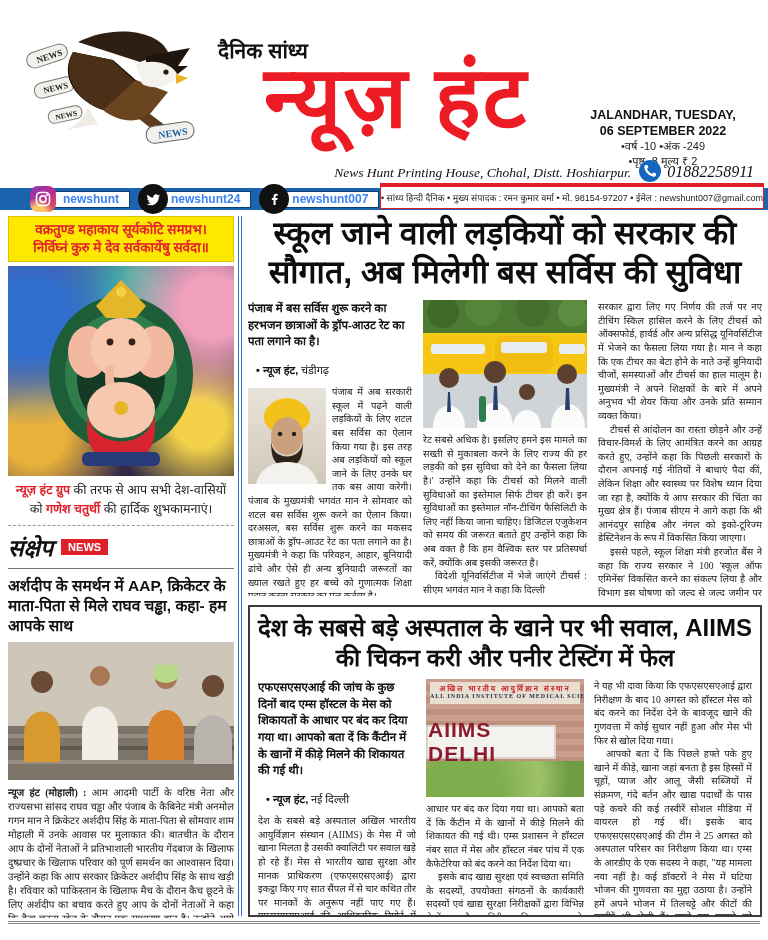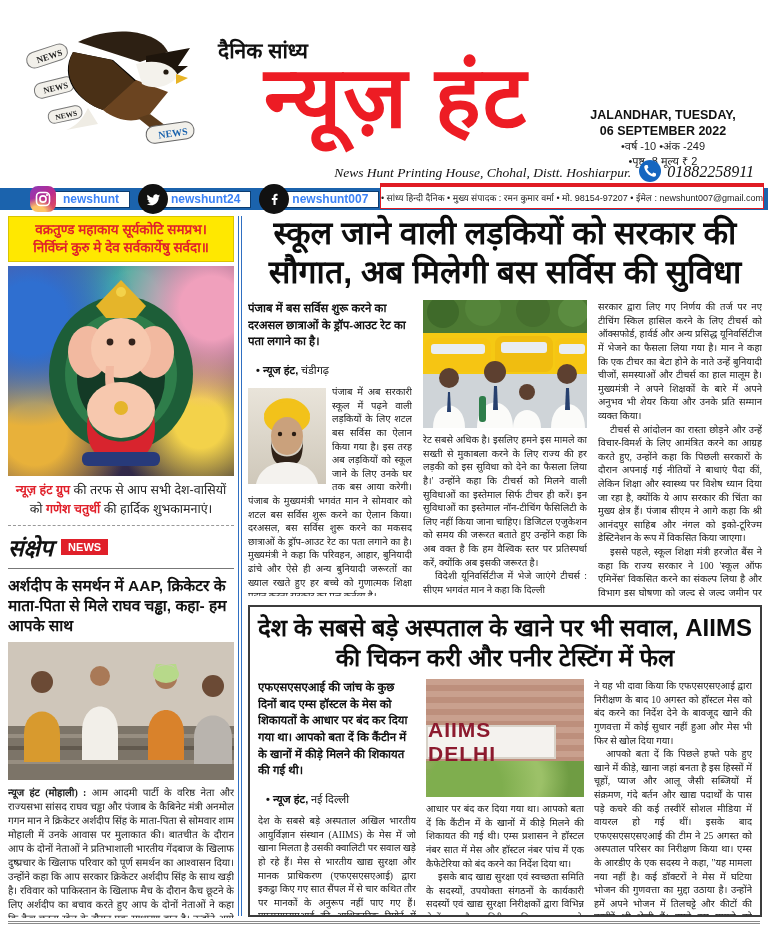--- a/index.html
+++ b/index.html
@@ -262,21 +262,21 @@
     </div>
   </aside>
 
   <div class="v-divider"></div>
 
   <main class="maincol">
     <h1 class="m-headline">स्कूल जाने वाली लड़कियों को सरकार की सौगात, अब मिलेगी बस सर्विस की सुविधा</h1>
 
     <div class="art-row">
       <div class="art-col">
-        <div class="standfirst">पंजाब में बस सर्विस शुरू करने का दरअसल छात्राओं के ड्रॉप-आउट रेट का पता लगाने का है।</div>
+        <div class="standfirst">पंजाब में बस सर्विस शुरू करने का हरभजन छात्राओं के ड्रॉप-आउट रेट का पता लगाने का है।</div>
         <div class="byline">
           <b>• न्यूज हंट,</b><span> चंडीगढ़</span>
         </div>
         <div class="body-txt">
           <div class="mann-photo">
             <svg width="78" height="96" viewBox="0 0 78 96">
               <path d="M18 36 A22 20 0 0 1 60 36 L62 26 A24 22 0 0 0 16 26 Z" fill="#f2c21a"></path>
               <ellipse cx="39" cy="30" rx="23" ry="16" fill="#f2c21a"></ellipse>
               <ellipse cx="39" cy="48" rx="16" ry="19" fill="#caa17c"></ellipse>
               <path d="M23 52 C23 74 55 74 55 52 C55 70 52 78 39 78 C26 78 23 70 23 52 Z" fill="#2f2218"></path>
@@ -344,20 +344,24 @@
           <div class="byline">
             <b>• न्यूज हंट,</b><span> नई दिल्ली</span>
           </div>
           <div class="body-txt">
             <p>देश के सबसे बड़े अस्पताल अखिल भारतीय आयुर्विज्ञान संस्थान (AIIMS) के मेस में जो खाना मिलता है उसकी क्वालिटी पर सवाल खड़े हो रहे हैं। मेस से भारतीय खाद्य सुरक्षा और मानक प्राधिकरण (एफएसएसएआई) द्वारा इकट्ठा किए गए सात सैंपल में से चार कथित तौर पर मानकों के अनुरूप नहीं पाए गए हैं। एफएसएसएआई की आधिकारिक रिपोर्ट में कहा गया है कि चिकन करी, पनीर और चटनी के सैंपल टेस्टिंग में फेल रहे।</p>
 
           </div>
         </div>
         <div class="art-col">
           <div class="aiims-photo">
+            <div class="aiims-sign-top">
+              <div class="hin">अखिल भारतीय आयुर्विज्ञान संस्थान</div>
+              <div class="eng">ALL INDIA INSTITUTE OF MEDICAL SCIENCES</div>
+            </div>
             <div class="aiims-band">
               <span class="big">AIIMS DELHI</span>
             </div>
             <div class="aiims-tree"></div>
           </div>
           <div class="body-txt">
             <p>आधार पर बंद कर दिया गया था। आपको बता दें कि कैंटीन में के खानों में कीड़े मिलने की शिकायत की गई थी। एम्स प्रशासन ने हॉस्टल नंबर सात में मेस और हॉस्टल नंबर पांच में एक कैफेटेरिया को बंद करने का निर्देश दिया था।</p>
             <p class="indent">इसके बाद खाद्य सुरक्षा एवं स्वच्छता समिति के सदस्यों, उपयोक्ता संगठनों के कार्यकारी सदस्यों एवं खाद्य सुरक्षा निरीक्षकों द्वारा विभिन्न मेसों का औचक निरीक्षण किया गया। इसके बाद मेस और कैंटीन को 30 अगस्त 2022 से उसे बंद कर दिया गया। एम्स के डॉक्टरों ने अस्पताल के एक मेस के खाने को लेकर सवाल उठाया था। रेजिडेंट डॉक्टर्स एसोसिएशन</p>
           </div>
         </div>

